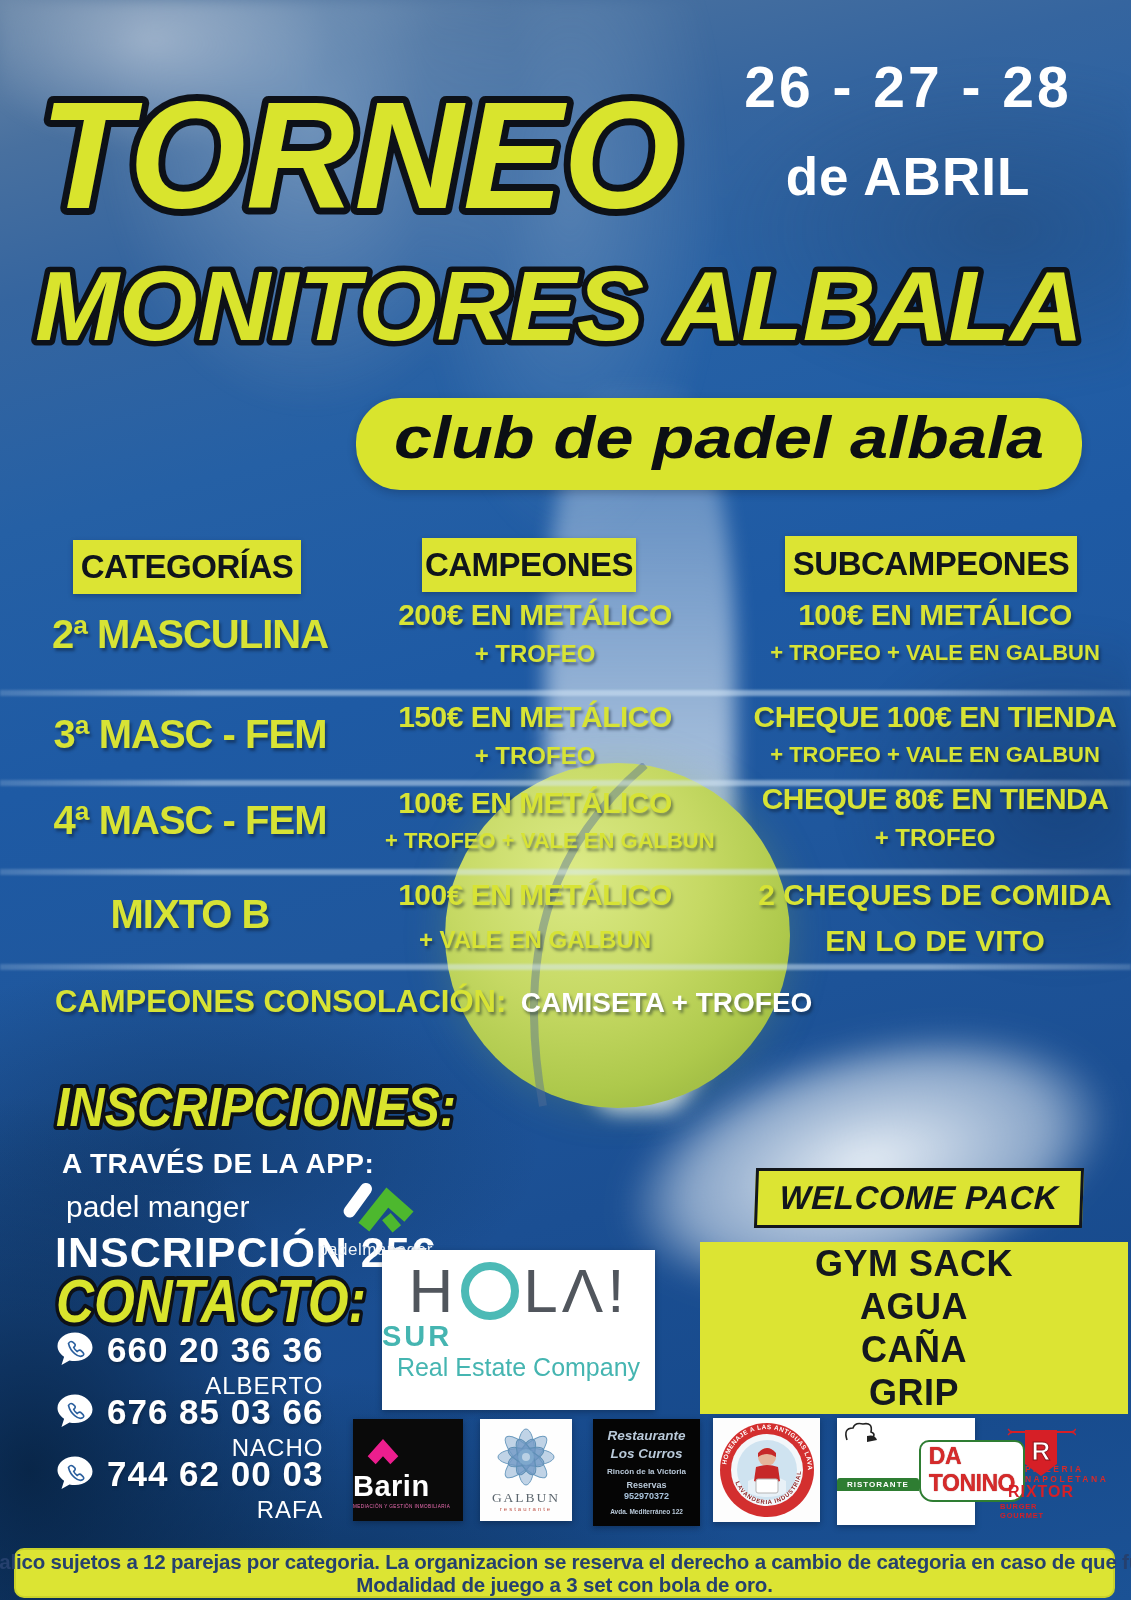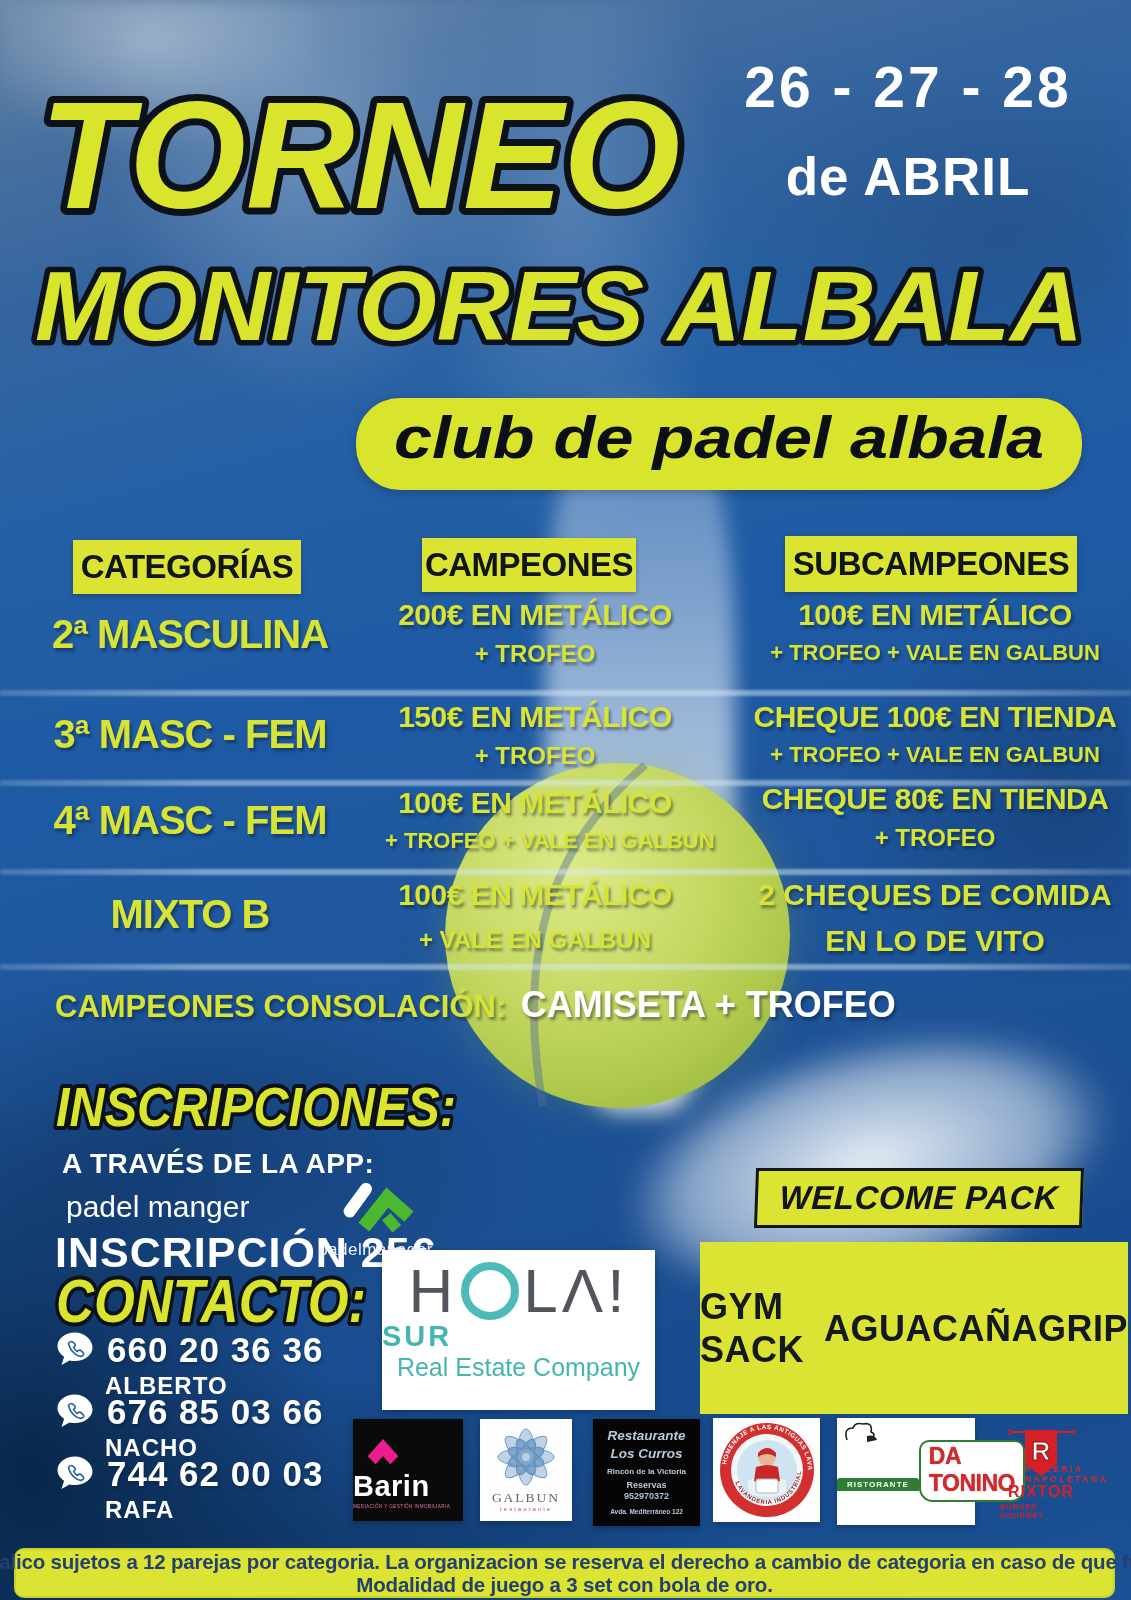--- a/index.html
+++ b/index.html
@@ -38,34 +38,34 @@
   .pill{left:356px;top:398px;width:726px;height:92px;background:#d9e42d;border-radius:44px;box-shadow:0 3px 8px rgba(10,20,40,.25);}
   .hdr{background:#dce433;color:#10151c;font-weight:bold;display:flex;align-items:center;justify-content:center;
     letter-spacing:-.5px;font-size:33px;transform:skewX(0);box-shadow:0 2px 5px rgba(10,20,40,.3);}
   .cat{color:#d7e335;font-weight:bold;font-size:40px;letter-spacing:-1px;text-shadow:2px 3px 3px rgba(8,22,42,.45);white-space:nowrap;}
   .prize{color:#d7e335;font-weight:bold;text-align:center;text-shadow:2px 3px 3px rgba(8,22,42,.45);white-space:nowrap;}
   .p1{font-size:30px;letter-spacing:-.5px;}
   .p2{font-size:24px;margin-top:8px;}
   .p2s{font-size:22px;margin-top:8px;}
   .p1b{font-size:30px;}
   .cons-label{color:#d7e335;font-weight:bold;font-size:31px;text-shadow:2px 3px 3px rgba(8,22,42,.45);}
-  .cons-value{color:#fff;font-weight:bold;font-size:36px;margin-left:10px;text-shadow:2px 3px 3px rgba(8,22,42,.45);}
+  .cons-value{color:#fff;font-weight:bold;font-size:28px;margin-left:10px;text-shadow:2px 3px 3px rgba(8,22,42,.45);}
   .wtext{color:#fff;font-weight:bold;}
   .insc-sub{left:62px;top:1148px;font-size:28px;letter-spacing:.5px;}
   .insc-app{left:66px;top:1190px;font-size:30px;font-weight:bold;}
   .insc-price{left:55px;top:1228px;font-size:43px;letter-spacing:1px;}
   .pm{left:303px;top:1156px;width:145px;text-align:center;}
   .pm-label{color:#f2f6fa;font-size:17px;margin-top:2px;letter-spacing:.5px;}
   .phone-row{display:flex;align-items:center;gap:12px;}
   .phone-num{color:#fff;font-weight:bold;font-size:35px;letter-spacing:1px;text-shadow:1px 2px 3px rgba(8,22,42,.4);}
-  .phone-name{color:#fff;font-weight:bold;font-size:24px;letter-spacing:1px;margin:2px 0 0 50px;}
+  .phone-name{color:#fff;font-weight:normal;font-size:24px;letter-spacing:1px;margin:2px 0 0 50px;text-align:right;}
   .wp-title{left:755px;top:1168px;width:322px;height:54px;background:#dce433;border:3px solid #12161c;
     display:flex;align-items:center;justify-content:center;color:#12161c;font-weight:bold;font-style:italic;
     font-size:33px;letter-spacing:.5px;transform:skewX(-2deg);}
-  .wp-box{left:700px;top:1242px;width:428px;height:172px;background:#dce433;display:flex;flex-direction:row;
+  .wp-box{left:700px;top:1242px;width:428px;height:172px;background:#dce433;display:flex;flex-direction:column;
     align-items:center;justify-content:center;}
   .wp-item{color:#14181f;font-weight:bold;font-size:36px;line-height:43px;letter-spacing:.5px;}
   .hola{left:382px;top:1250px;width:273px;height:160px;background:#fff;display:flex;flex-direction:column;align-items:center;}
   .hola-word{margin-top:10px;font-size:62px;color:#51565d;letter-spacing:4px;display:flex;align-items:center;line-height:62px;}
   .hola-o{display:inline-block;width:42px;height:42px;border:8px solid #4cbab6;border-radius:50%;margin:0 4px;}
   .hola-sur{width:100%;box-sizing:border-box;padding-right:16px;color:#45b5b1;font-weight:bold;font-size:29px;letter-spacing:3px;margin-top:-2px;}
   .hola-tag{color:#45b5b1;font-size:25px;margin-top:0px;}
   .logo{box-shadow:0 2px 6px rgba(5,15,30,.35);}
   .barin{left:353px;top:1419px;width:110px;height:102px;background:#0a0a0a;display:flex;flex-direction:column;align-items:flex-start;}
   .barin-name{color:#fff;font-weight:bold;font-size:29px;line-height:30px;letter-spacing:.5px;}

